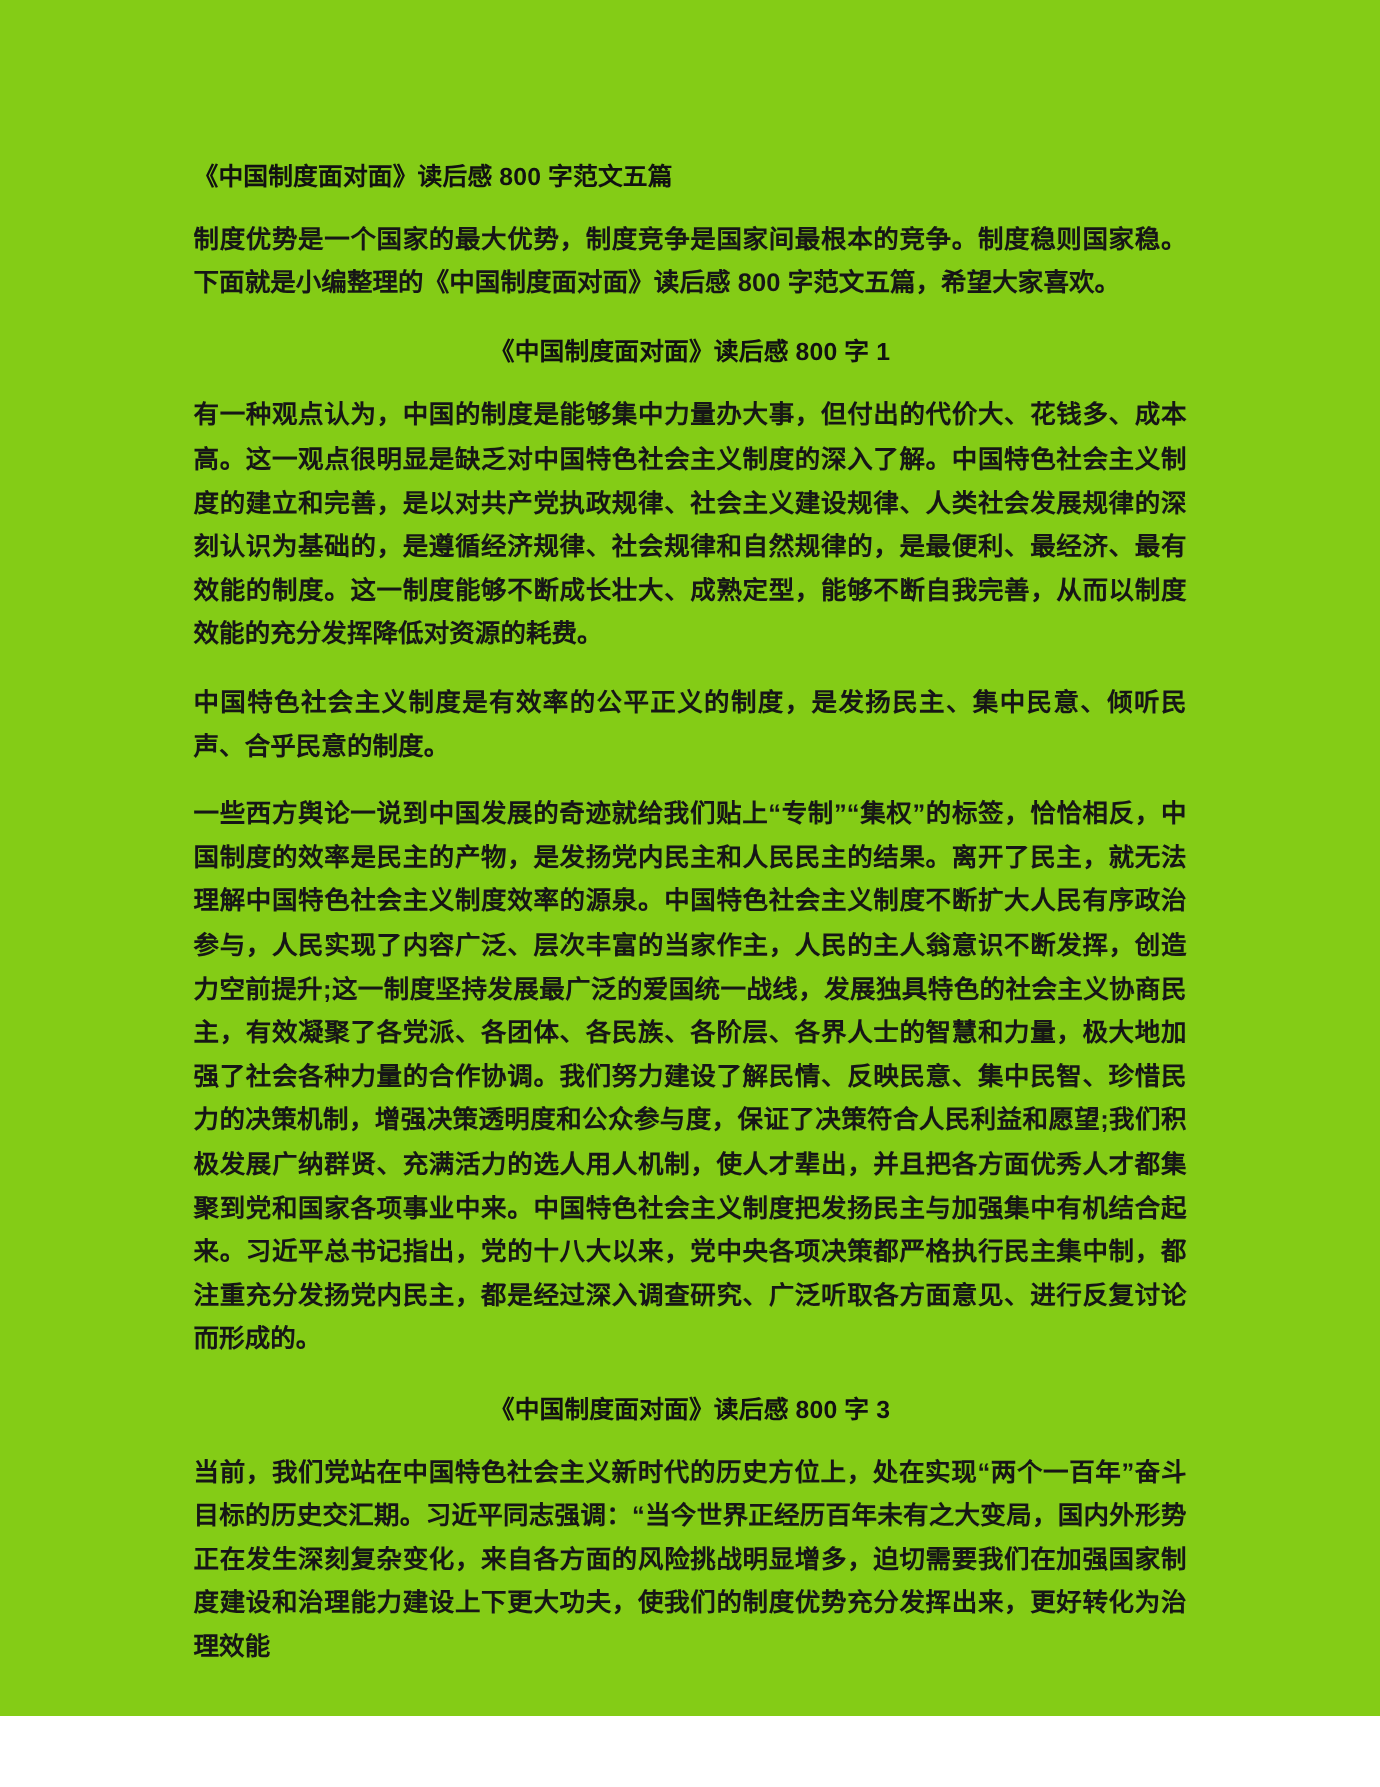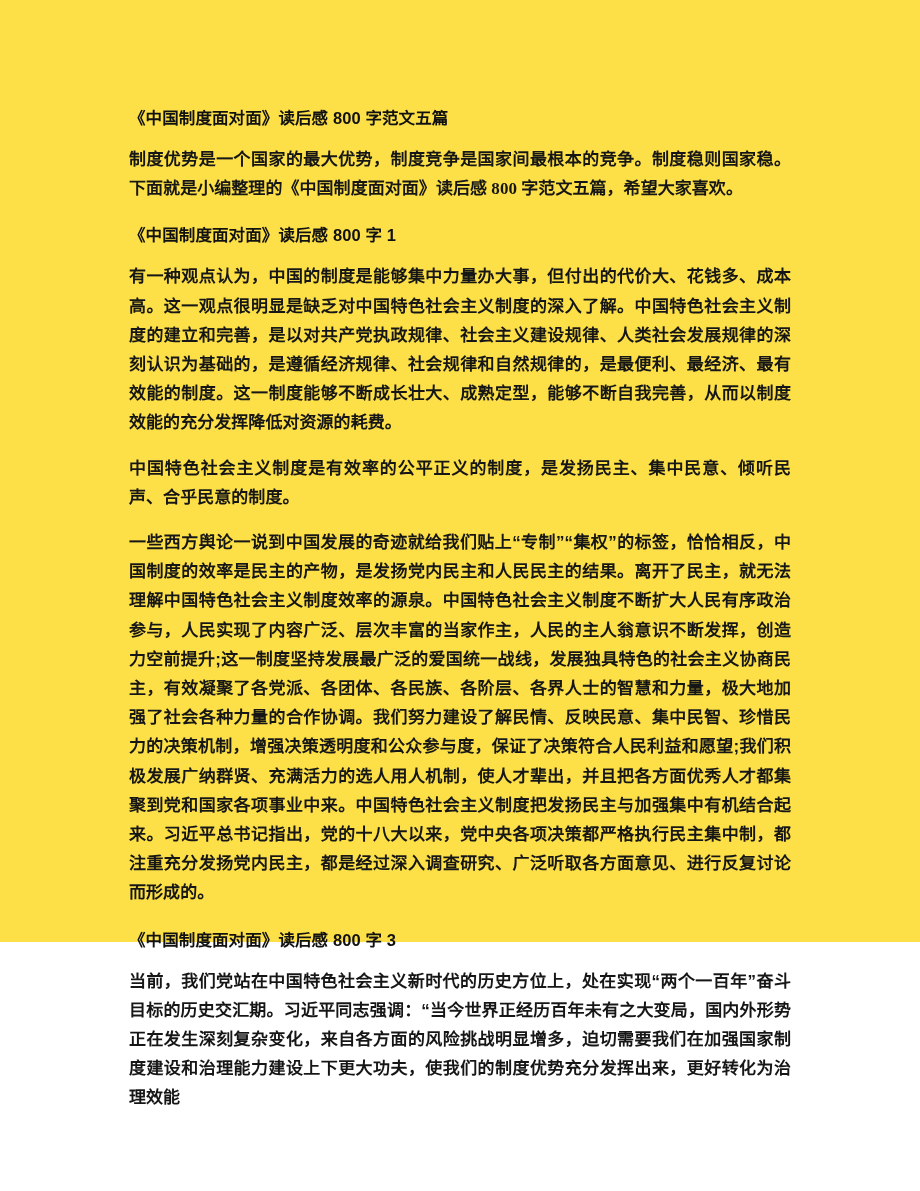--- a/index.html
+++ b/index.html
@@ -13,22 +13,22 @@
     height: 1191px;
     overflow: hidden;
     font-family: "Liberation Sans", "DejaVu Sans", sans-serif;
     color: #000000;
     -webkit-font-smoothing: antialiased;
   }
 
   .page {
     position: relative;
     width: 920px;
-    height: 942px;
-    background: #fde047;
+    height: 1144px;
+    background: #84cc16;
     box-sizing: border-box;
   }
 
   .content {
     position: absolute;
     left: 129px;
     top: 104px;
     width: 662px;
   }
 
@@ -38,20 +38,21 @@
     font-weight: 600;
     letter-spacing: 0.1px;
     color: #111111;
     margin: 0 0 12px 0;
     text-align: left;
     white-space: nowrap;
   }
 
   .heading.sub {
     margin-top: 18px;
+    text-align: center;
   }
 
   .para {
     font-size: 17px;
     line-height: 29.2px;
     font-weight: 600;
     color: #161616;
     margin: 0 0 16px 0;
     text-align: justify;
     text-justify: inter-character;
@@ -74,21 +75,21 @@
 </style>
 </head>
 <body style="background: rgb(255, 255, 255);">
 
 <div class="page">
   <div class="clip">
     <div class="content">
 
       <h1 class="heading">《中国制度面对面》读后感 800 字范文五篇</h1>
 
-      <p class="para" style="color: rgb(22, 22, 22); font-family: Liberation Serif, serif;">制度优势是一个国家的最大优势，制度竞争是国家间最根本的竞争。制度稳则国家稳。下面就是小编整理的《中国制度面对面》读后感 800 字范文五篇，希望大家喜欢。</p>
+      <p class="para" style="color: rgb(22, 22, 22);">制度优势是一个国家的最大优势，制度竞争是国家间最根本的竞争。制度稳则国家稳。下面就是小编整理的《中国制度面对面》读后感 800 字范文五篇，希望大家喜欢。</p>
 
       <h2 class="heading sub">《中国制度面对面》读后感 800 字 1</h2>
 
       <p class="para" style="color: rgb(22, 22, 22);">有一种观点认为，中国的制度是能够集中力量办大事，但付出的代价大、花钱多、成本高。这一观点很明显是缺乏对中国特色社会主义制度的深入了解。中国特色社会主义制度的建立和完善，是以对共产党执政规律、社会主义建设规律、人类社会发展规律的深刻认识为基础的，是遵循经济规律、社会规律和自然规律的，是最便利、最经济、最有效能的制度。这一制度能够不断成长壮大、成熟定型，能够不断自我完善，从而以制度效能的充分发挥降低对资源的耗费。</p>
 
       <p class="para" style="color: rgb(22, 22, 22);">中国特色社会主义制度是有效率的公平正义的制度，是发扬民主、集中民意、倾听民声、合乎民意的制度。</p>
 
 
       <p class="para" style="color: rgb(22, 22, 22);">一些西方舆论一说到中国发展的奇迹就给我们贴上“专制”“集权”的标签，恰恰相反，中国制度的效率是民主的产物，是发扬党内民主和人民民主的结果。离开了民主，就无法理解中国特色社会主义制度效率的源泉。中国特色社会主义制度不断扩大人民有序政治参与，人民实现了内容广泛、层次丰富的当家作主，人民的主人翁意识不断发挥，创造力空前提升;这一制度坚持发展最广泛的爱国统一战线，发展独具特色的社会主义协商民主，有效凝聚了各党派、各团体、各民族、各阶层、各界人士的智慧和力量，极大地加强了社会各种力量的合作协调。我们努力建设了解民情、反映民意、集中民智、珍惜民力的决策机制，增强决策透明度和公众参与度，保证了决策符合人民利益和愿望;我们积极发展广纳群贤、充满活力的选人用人机制，使人才辈出，并且把各方面优秀人才都集聚到党和国家各项事业中来。中国特色社会主义制度把发扬民主与加强集中有机结合起来。习近平总书记指出，党的十八大以来，党中央各项决策都严格执行民主集中制，都注重充分发扬党内民主，都是经过深入调查研究、广泛听取各方面意见、进行反复讨论而形成的。</p>
 

